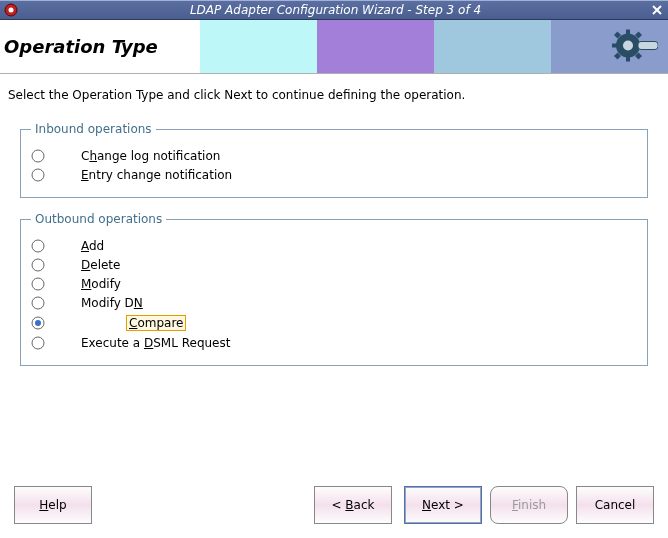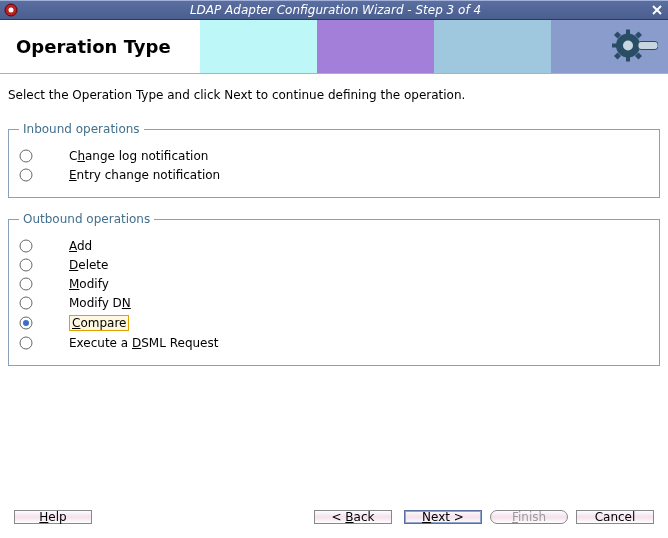--- a/index.html
+++ b/index.html
@@ -39,22 +39,23 @@
     margin-right: 3px;
     display: flex; align-items:center; justify-content:center;
     cursor: pointer;
   }
   .header {
     height: 54px;
     border-bottom: 1px solid #b0b0b0;
     position: relative;
     display: flex;
     align-items: center;
-    padding: 0 16px;
+    padding: 0 4px;
     overflow: hidden;
+    font-style: italic;
   }
   .header-bg {
     position: absolute;
     right: 0; top: 0; bottom: 0; left: 200px;
     display: flex;
   }
   .header-bg div { flex:1; }
   .bg1 { background: #bdf7f7; }
   .bg2 { background: #a47fd9; }
   .bg3 { background: #9fc8de; }
@@ -69,21 +70,21 @@
   .header-gear {
     position: absolute;
     right: 10px; top: 50%; transform: translateY(-50%);
     z-index: 2;
   }
   .instruction {
     padding: 14px 8px 6px 8px;
     color: #000;
   }
   .content {
-    padding: 4px 8px;
+    padding: 4px 20px;
   }
   fieldset {
     border: 1px solid #88a0b8;
     margin: 10px 0 14px 0;
     padding: 8px 10px 10px 10px;
   }
   legend {
     color: #426f8c;
     padding: 0 4px;
     font-size: 12px;
@@ -100,33 +101,34 @@
     margin-right: 6px;
     display: inline-flex;
     align-items: center; justify-content: center;
   }
   .radio svg { display:block; }
   .radio-label { user-select: none; }
   .radio-label.focused {
     border: 1px solid #e0a000;
     padding: 0 2px;
     background: #fff8e0;
+    margin-left: 45px;
   }
   .mnemonic { text-decoration: underline; }
   .button-bar {
     position: absolute;
     bottom: 14px;
     left: 10px; right: 10px;
     display: flex;
     align-items: center;
   }
   .button-bar .spacer { flex: 1; }
   .btn {
     min-width: 78px;
-    height: 14px;
+    height: 38px;
     margin: 0 4px;
     border: 1px solid #888;
     background: linear-gradient(to bottom, #fdfdfd, #f4e0ec 50%, #fdfdfd);
     display: inline-flex;
     align-items: center;
     justify-content: center;
     font-size: 12px;
     color: #000;
     cursor: pointer;
     padding: 0 10px;

